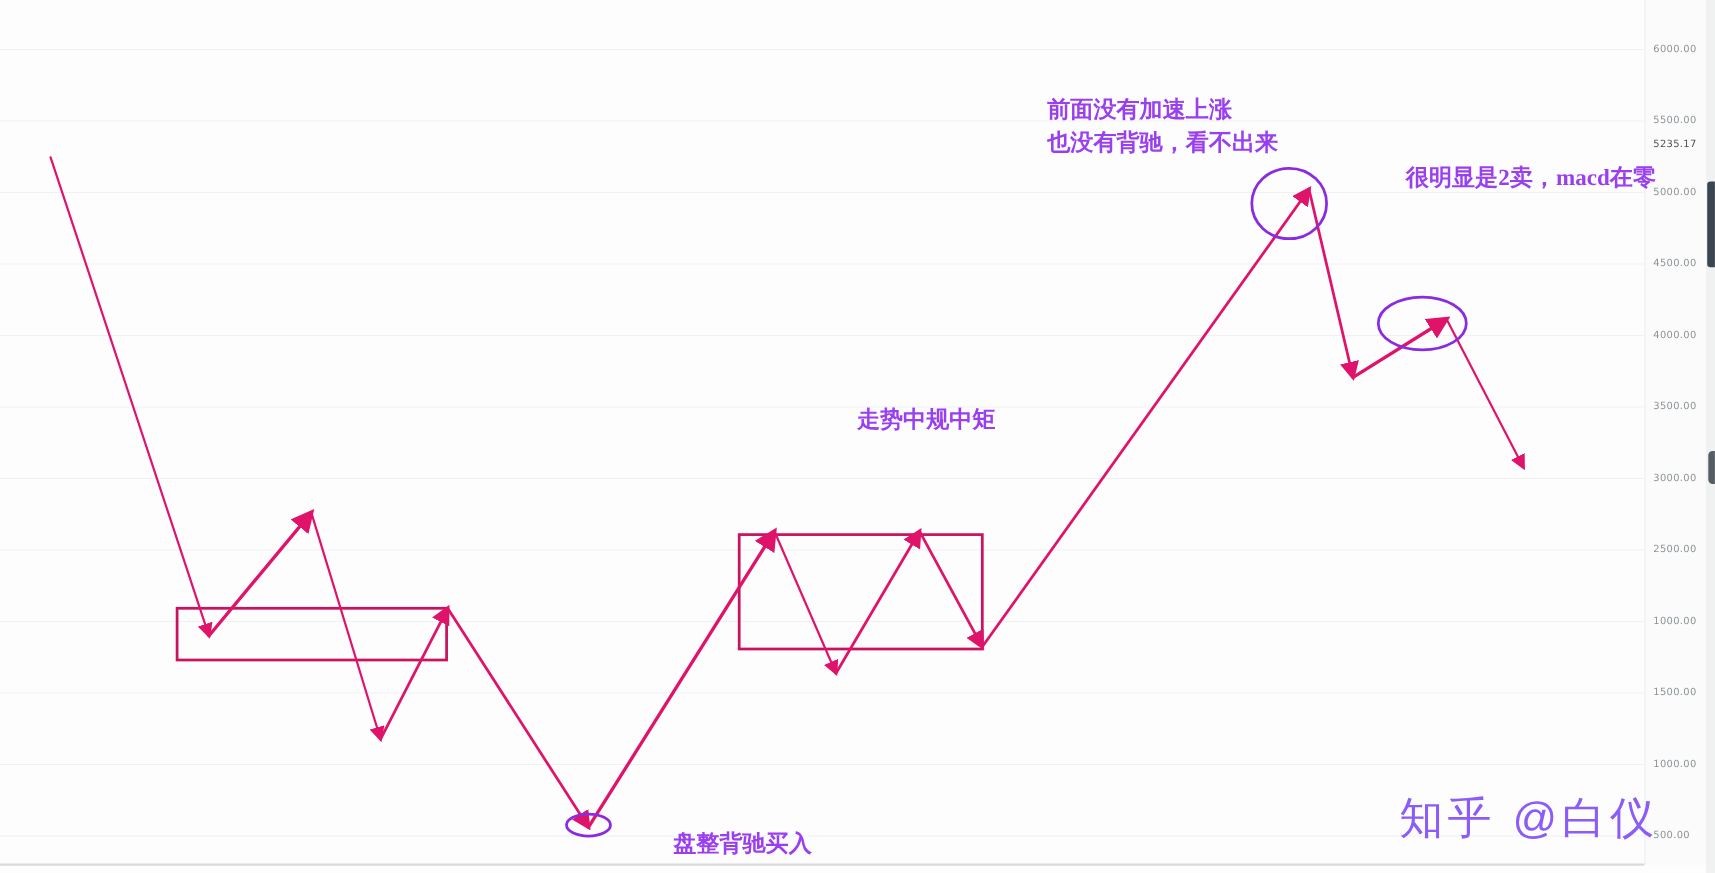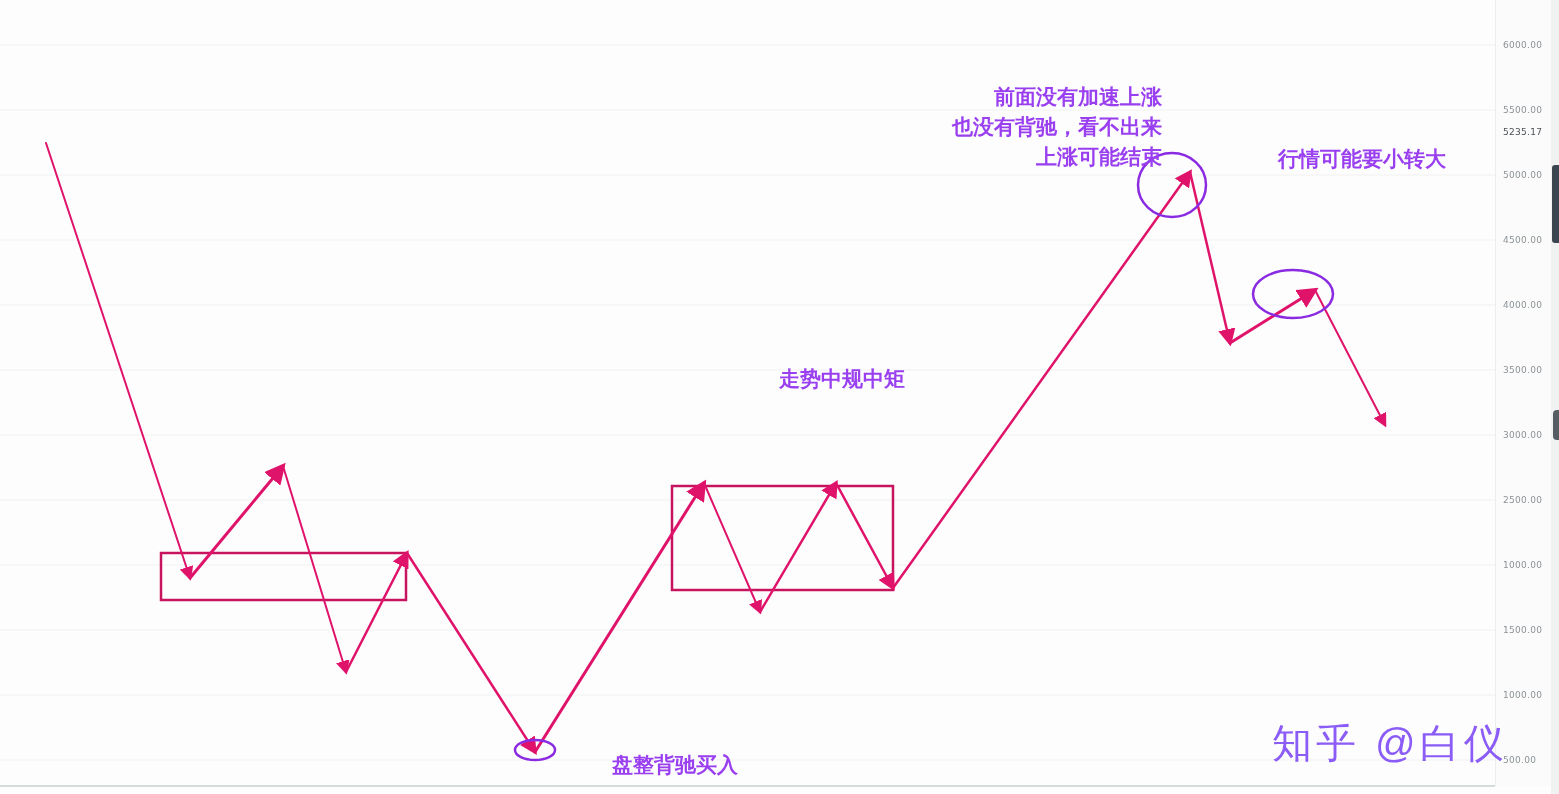--- a/index.html
+++ b/index.html
@@ -5,21 +5,21 @@
   html, body { margin:0; padding:0; }
   body { width:1559px; height:794px; background:#fdfdfd; position:relative; overflow:hidden; font-family:"DejaVu Sans", sans-serif; }
   #chart { position:absolute; left:0; top:0; width:1559px; height:794px; }
   .axis-panel { position:absolute; left:1495px; top:0; width:56px; height:786px; background:#fbfbfb; border-left:1px solid #eceeee; }
   .right-strip { position:absolute; left:1551px; top:0; width:8px; height:794px; background:#f0f1f1; }
   .scroll-thumb { position:absolute; left:1552px; top:165px; width:7px; height:78px; background:#3a4550; border-radius:3px 0 0 3px; }
   .scroll-knob { position:absolute; left:1553px; top:410px; width:6px; height:30px; background:#555d63; border-radius:4px 0 0 4px; }
   .baseline { position:absolute; left:0; top:785px; width:1495px; height:2px; background:#d6dadb; }
   .tick { position:absolute; left:1503px; font-size:9px; color:#8c9296; letter-spacing:0.3px; transform:translateY(-50%); }
   .tick.current { color:#4b5055; }
-  .note { position:absolute; color:#9a3ff0; font-size:21px; line-height:30px; font-weight:bold; white-space:nowrap; font-family:Liberation Mono, monospace;text-align:right; }
+  .note { position:absolute; color:#9a3ff0; font-size:21px; line-height:30px; font-weight:bold; white-space:nowrap; font-family:Liberation Serif, serif; }
   .watermark { position:absolute; left:1272px; top:716px; font-size:40px; color:#8b5cf6; letter-spacing:4px; font-family:Liberation Sans, sans-serif; }
 </style>
 </head>
 <body>
 
 <svg id="chart" viewBox="0 0 1559 794" xmlns="http://www.w3.org/2000/svg">
   <defs>
     <marker id="arrow" viewBox="0 0 10 10" refX="8" refY="5" markerWidth="7" markerHeight="7" orient="auto-start-reverse">
       <path d="M0,0 L10,5 L0,10 z" fill="#e0136b"></path>
     </marker>
@@ -84,20 +84,19 @@
 <div class="tick" style="top:630px">1500.00</div>
 <div class="tick" style="top:695px">1000.00</div>
 <div class="tick" style="top:760px">500.00</div>
 
 <div class="note" style="left:580px; top:752px;margin-left:32px;">盘整背驰买入</div>
 <div class="note" style="left:779px; top:366px;">走势中规中矩</div>
 
 <div class="note" style="left:952px; top:84px;">
   <div>前面没有加速上涨</div>
   <div>也没有背驰，看不出来</div>
-  <div>上涨可能结束</div>
 </div>
 
 <div class="note" style="left:1278px; top:146px;">
-  <div>行情可能要小转大</div>
+  <div>很明显是2卖，macd在零</div>
 </div>
 
 <div class="watermark">知乎 @白仪</div>
 
 </body></html>

